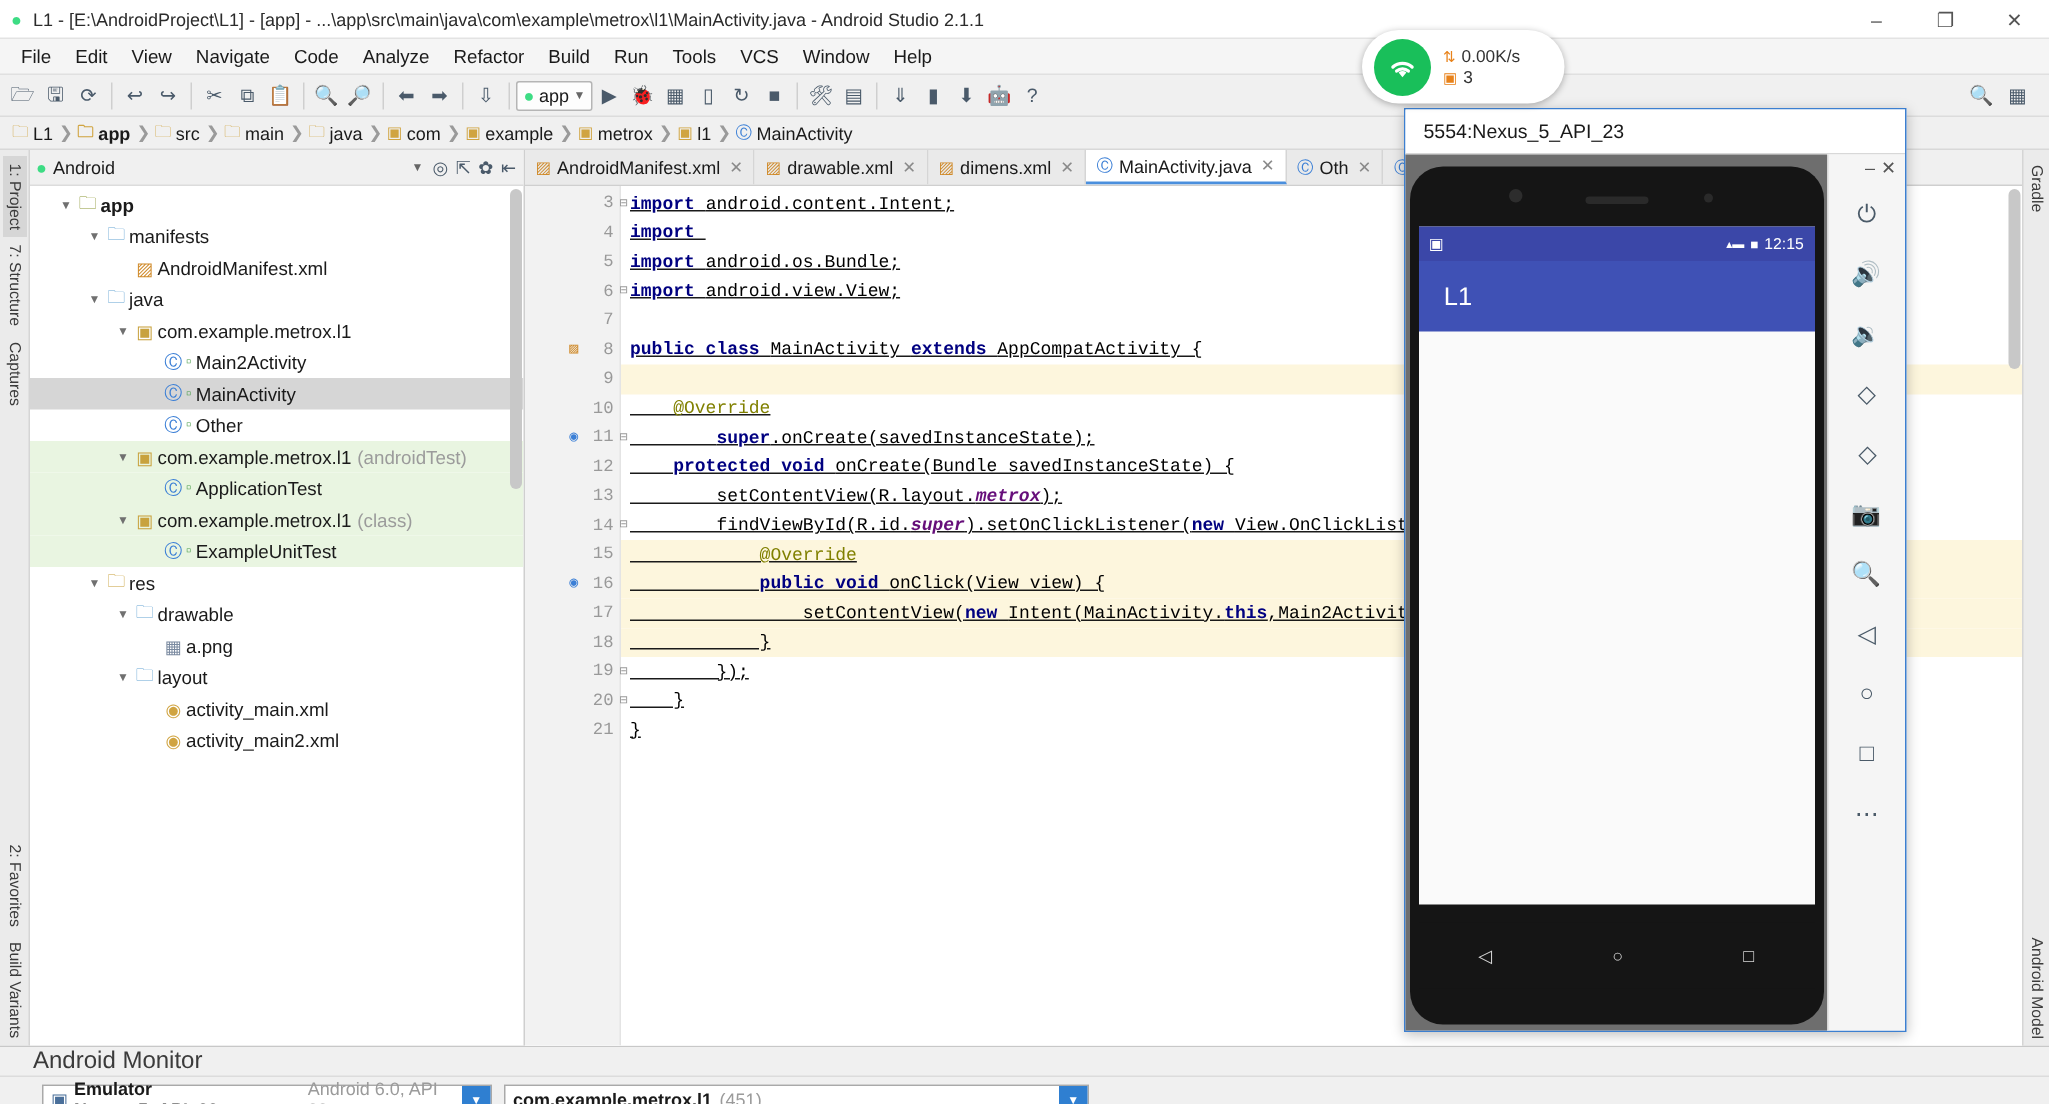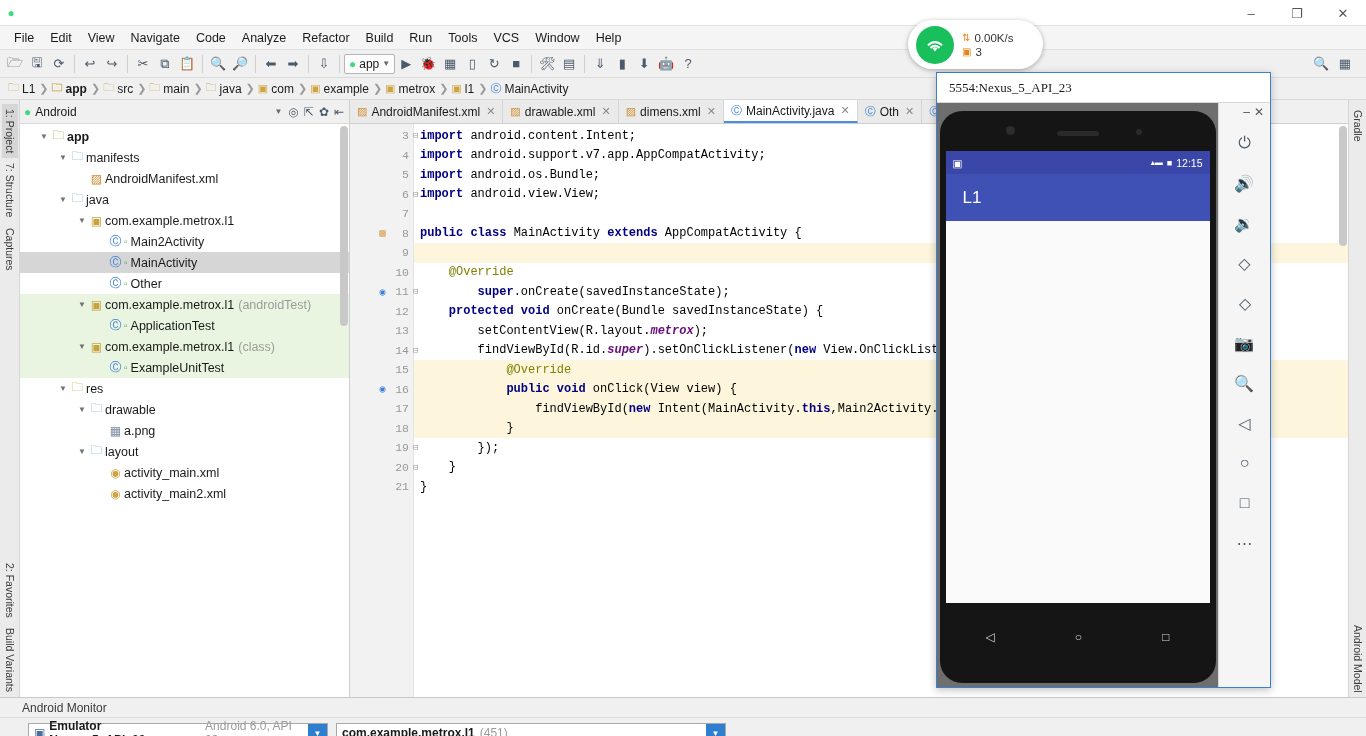--- a/index.html
+++ b/index.html
@@ -79,34 +79,34 @@
   .tab .tclose { color:#8a8a8a; font-size:11px; margin-left:2px; }
   .code-area { flex:1; display:flex; position:relative; overflow:hidden; background:#fff;
                font-family:"Liberation Mono", monospace; font-size:12px; }
   .gutter { width:64px; background:#f2f2f2; border-right:1px solid #e4e4e4;
             padding-top:2px; flex-shrink:0; }
   .gline { height:19.5px; display:flex; align-items:center; justify-content:flex-end;
            padding-right:4px; color:#999; font-size:11.5px; position:relative; }
   .gmark { position:absolute; left:26px; width:13px; height:13px; font-size:10px;
            display:flex; align-items:center; justify-content:center; }
   .gfold { position:absolute; right:-9px; width:9px; color:#9a9a9a; font-size:9px; }
-  .code-lines { flex:1; padding-top:2px; position:relative; overflow:hidden; }
+  .code-lines { flex:1; padding-top:2px; position:relative; overflow:hidden;text-decoration:underline; }
   .cline { height:19.5px; display:flex; align-items:center; white-space:pre; padding-left:6px; }
   .cline.hl { background:#fdf6dd; }
   .kw { color:#000080; font-weight:bold; }
   .an { color:#808000; }
   .fld { color:#660e7a; font-weight:bold; font-style:italic; }
   .pl { color:#000; }
   .code-scroll-v { position:absolute; right:1px; top:2px; width:8px; height:120px;
                    background:#c8c8c8; border-radius:4px; }
   
   .monitor { background:#f0f0f0; border-top:1px solid #c8c8c8; display:flex; flex-direction:column;
              height:198px; }
   .mon-title { height:20px; display:flex; align-items:center; padding-left:22px;
-               font-size:12px; color:#3b3b3b; border-bottom:1px solid #dcdcdc; }
+               font-size:16px; color:#3b3b3b; border-bottom:1px solid #dcdcdc; }
   .mon-row { height:30px; display:flex; align-items:center; padding:0 6px 0 28px; gap:8px; }
   .combo { height:21px; border:1px solid #a9a9a9; background:#fff; display:flex;
            align-items:center; font-size:12px; padding-left:5px; }
   .combo .carrow { width:19px; height:19px; background:#2f7fd1; color:#fff;
                    display:flex; align-items:center; justify-content:center; font-size:8px;
                    margin-left:auto; }
   .combo .cdim { color:#9b9b9b; margin-left:5px; }
   
   .rrail { width:18px; background:#ebebeb; border-left:1px solid #d5d5d5;
            display:flex; flex-direction:column; align-items:center; padding-top:6px; gap:4px; }
@@ -120,21 +120,21 @@
                      display:flex; align-items:center; justify-content:center;
                      color:#fff; font-size:19px; }
   .netwidget .nstats { display:flex; flex-direction:column; gap:2px; font-size:11.5px; color:#333;}
   .netwidget .nstat { display:flex; align-items:center; gap:4px; }
   
   .emu { position:absolute; left:936px; top:72px; width:335px; height:616px;
          background:#fff; border:1px solid #3c7fd0; z-index:50;
          box-shadow:0 2px 8px rgba(0,0,0,.25); display:flex; flex-direction:column; }
   .emu-title { height:30px; background:#fff; display:flex; align-items:center;
                padding-left:12px; font-size:13px; color:#1a1a1a;
-               border-bottom:1px solid #d8d8d8;font-family:Liberation Serif, serif; }
+               border-bottom:1px solid #d8d8d8; }
   .emu-body { flex:1; background:#6e6e6e; display:flex; align-items:flex-start;
               justify-content:center; position:relative; padding-top:8px; }
   .phone { width:276px; height:572px; background:#151515; border-radius:22px;
            position:relative; }
   .phone .speaker { position:absolute; top:20px; left:50%; transform:translateX(-50%);
                     width:42px; height:5px; background:#2a2a2a; border-radius:3px; }
   .phone .cam { position:absolute; top:15px; left:66px; width:9px; height:9px;
                 border-radius:50%; background:#2d2d2d; }
   .phone .sensor { position:absolute; top:18px; left:196px; width:6px; height:6px;
                    border-radius:50%; background:#2a2a2a; }
@@ -155,20 +155,21 @@
                   color:#555; font-size:12px; }
   .emu-btn { width:34px; height:32px; display:flex; align-items:center; justify-content:center;
              color:#4a5a68; font-size:16px; margin-top:8px; }
   svg { display:block; }
 </style>
 </head>
 <body>
 
 <div class="titlebar">
   <span class="tb-icon">●</span>
+  <span class="tb-title">L1 - [E:\AndroidProject\L1] - [app] - ...\app\src\main\java\com\example\metrox\l1\MainActivity.java - Android Studio 2.1.1</span>
   <div class="winbtns">
     <div class="winbtn">–</div>
     <div class="winbtn">❐</div>
     <div class="winbtn">✕</div>
   </div>
 </div>
 
 <div class="menubar" id="menubar">
     <div class="menu-item">File</div>
     <div class="menu-item">Edit</div>
@@ -520,34 +521,34 @@
           <div class="gline">
             <span>20</span>
             <span class="gfold">⊟</span>
           </div>
           <div class="gline">
             <span>21</span>
           </div>
         </div>
       <div class="code-lines" id="code-lines">
           <div class="cline"><span class="kw">import </span><span class="pl">android.content.Intent;</span></div>
-          <div class="cline"><span class="kw">import </span><span class="pl">android.support.v7.app.AppCompatActivity;</span></div>
+          <div class="cline"><span class="kw">import </span></div>
           <div class="cline"><span class="kw">import </span><span class="pl">android.os.Bundle;</span></div>
           <div class="cline"><span class="kw">import </span><span class="pl">android.view.View;</span></div>
           <div class="cline"> </div>
           <div class="cline"><span class="kw">public class </span><span class="pl">MainActivity </span><span class="kw">extends </span><span class="pl">AppCompatActivity {</span></div>
           <div class="cline hl"> </div>
           <div class="cline"><span class="an">    @Override</span></div>
           <div class="cline"><span class="pl">        </span><span class="kw">super</span><span class="pl">.onCreate(savedInstanceState);</span></div>
           <div class="cline"><span class="kw">    protected void </span><span class="pl">onCreate(Bundle savedInstanceState) {</span></div>
           <div class="cline"><span class="pl">        setContentView(R.layout.</span><span class="fld">metrox</span><span class="pl">);</span></div>
           <div class="cline"><span class="pl">        findViewById(R.id.</span><span class="fld">super</span><span class="pl">).setOnClickListener(</span><span class="kw">new </span><span class="pl">View.OnClickListener() {</span></div>
           <div class="cline hl"><span class="an">            @Override</span></div>
           <div class="cline hl"><span class="kw">            public void </span><span class="pl">onClick(View view) {</span></div>
-          <div class="cline hl"><span class="pl">                findViewById(</span><span class="kw">new </span><span class="pl">Intent(MainActivity.</span><span class="kw">this</span><span class="pl">,Main2Activity.</span><span class="kw">class</span><span class="pl">));</span></div>
+          <div class="cline hl"><span class="pl">                setContentView(</span><span class="kw">new </span><span class="pl">Intent(MainActivity.</span><span class="kw">this</span><span class="pl">,Main2Activity.</span><span class="kw">class</span><span class="pl">));</span></div>
           <div class="cline hl"><span class="pl">            }</span></div>
           <div class="cline"><span class="pl">        });</span></div>
           <div class="cline"><span class="pl">    }</span></div>
           <div class="cline"><span class="pl">}</span></div>
         </div>
       <div class="code-scroll-v"></div>
     </div>
   </div>
   <div class="rrail" id="right-rail">
       <div class="rrail-item"><span>Gradle</span></div>

